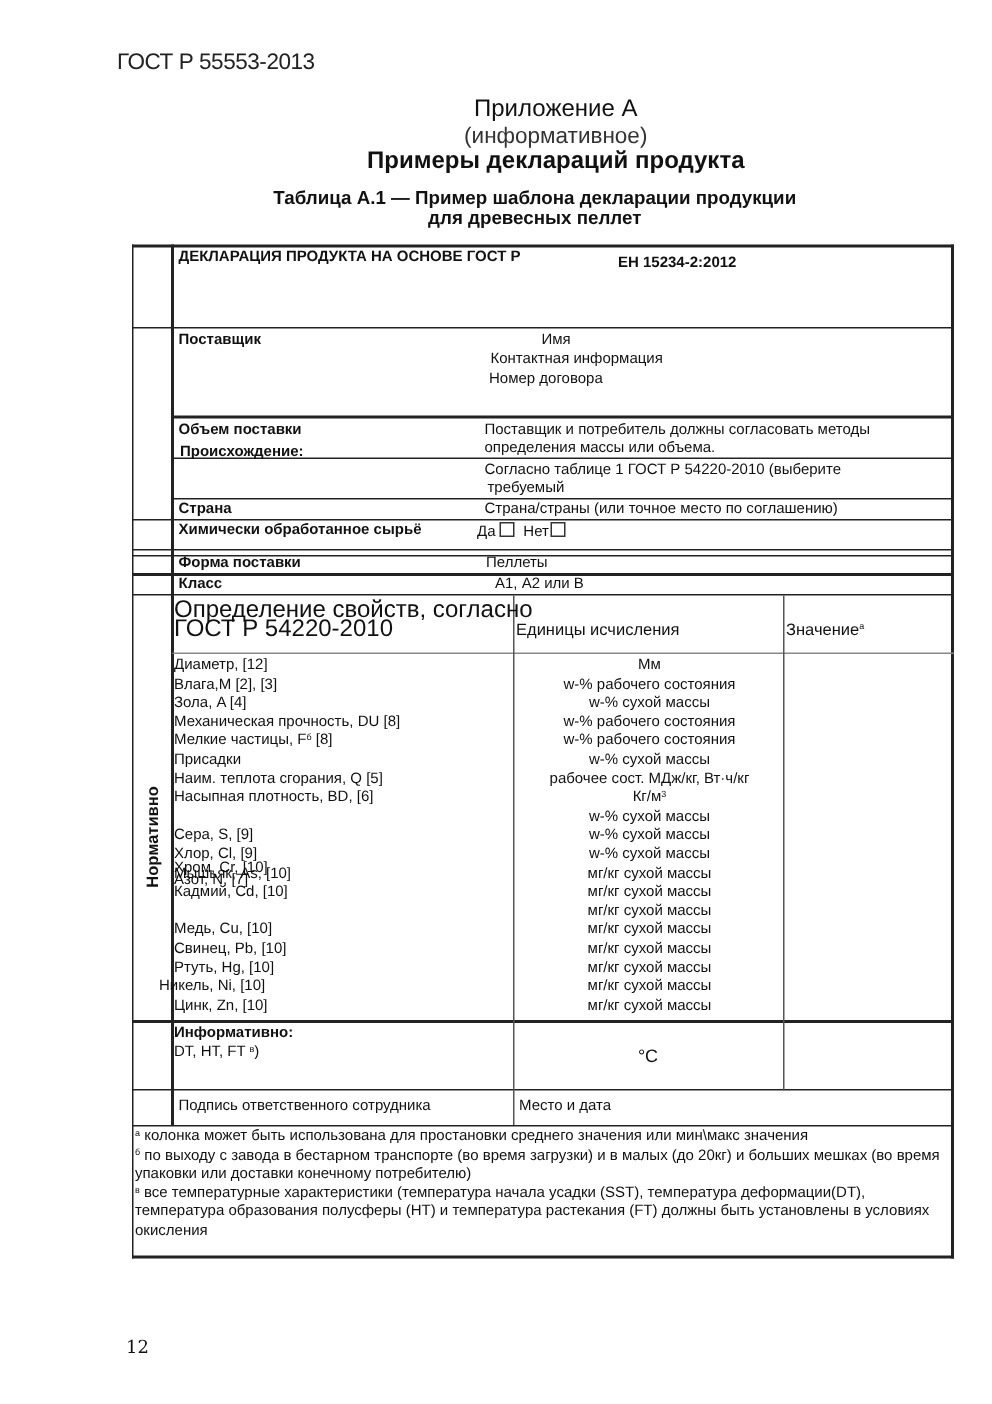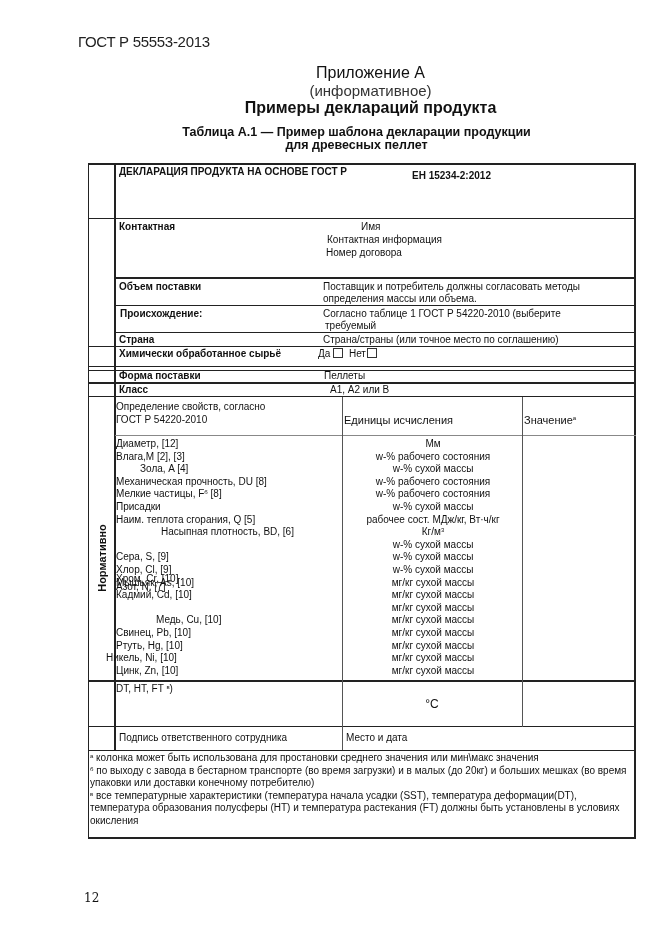--- a/index.html
+++ b/index.html
@@ -56,122 +56,123 @@
   <div class="line" style="left:88px;top:680px;width:548px;height:2px;"></div>
   <div class="line" style="left:88px;top:726px;width:548px;height:1px;"></div>
   <div class="line" style="left:88px;top:750px;width:548px;height:1px;"></div>
 
   <div class="line" style="left:342px;top:397px;width:1px;height:353px;background:#555;"></div>
   <div class="line" style="left:522px;top:397px;width:1px;height:330px;background:#555;"></div>
 
   <div class="cell b" style="left:119px;top:166px;">ДЕКЛАРАЦИЯ ПРОДУКТА НА ОСНОВЕ ГОСТ Р</div>
   <div class="cell b" style="left:412px;top:170px;">ЕН 15234-2:2012</div>
 
-  <div class="cell b" style="left:119px;top:221px;">Контактная</div>
+  <div class="cell b" style="left:119px;top:221px;">Поставщик</div>
   <div class="cell" style="left:327px;top:221px;padding-left:34px;">Имя</div>
   <div class="cell" style="left:327px;top:234px;">Контактная информация</div>
   <div class="cell" style="left:326px;top:247px;">Номер договора</div>
 
   <div class="cell b" style="left:119px;top:281px;">Объем поставки</div>
   <div class="cell" style="left:323px;top:281px;">Поставщик и потребитель должны согласовать методы</div>
   <div class="cell" style="left:323px;top:293px;">определения массы или объема.</div>
 
-  <div class="cell b" style="left:120px;top:308px;">Происхождение:</div>
+  <div class="cell b" style="left:120px;top:296px;">Происхождение:</div>
   <div class="cell" style="left:323px;top:308px;">Согласно таблице 1 ГОСТ Р 54220-2010 (выберите</div>
   <div class="cell" style="left:325px;top:320px;">требуемый</div>
 
   <div class="cell b" style="left:119px;top:334px;">Страна</div>
   <div class="cell" style="left:323px;top:334px;">Страна/страны (или точное место по соглашению)</div>
 
   <div class="cell b" style="left:119px;top:348px;">Химически обработанное сырьё</div>
   <div class="cell" style="left:318px;top:348px;">
     <span>Да</span><span class="checkbox"></span>
     &nbsp;<span>Нет</span><span class="checkbox" style="margin-left:1px;"></span>
   </div>
 
   <div class="cell b" style="left:119px;top:370px;">Форма поставки</div>
   <div class="cell" style="left:324px;top:370px;">Пеллеты</div>
 
   <div class="cell b" style="left:119px;top:384px;">Класс</div>
   <div class="cell" style="left:330px;top:384px;">А1, А2 или В</div>
 
-  <div class="cell" style="left:116px;top:400px;font-size:10px;line-height:13px;">
+  <div class="cell" style="left:116px;top:400px;font-size:16px;line-height:13px;">
     <div>Определение свойств, согласно</div>
     <div>ГОСТ Р 54220-2010</div>
   </div>
   <div class="cell" style="left:344px;top:414px;font-size:11px;">Единицы исчисления</div>
   <div class="cell" style="left:524px;top:414px;font-size:11px;">
     <span>Значение</span><sup>а</sup>
   </div>
 
   <div class="vert">
     <span>Нормативно</span>
   </div>
 
   <div id="prop-rows">
       <div class="cell" style="left: 116px; top: 438px;">Диаметр, [12]</div>
       <div class="cell units" style="left: 343px; width: 180px; top: 438px;">Мм</div>
       <div class="cell" style="left: 524px; width: 108px; height: 12px; top: 438px;"></div>
       <div class="cell" style="left: 116px; top: 450.6px;">Влага,M [2], [3]</div>
       <div class="cell units" style="left: 343px; width: 180px; top: 450.6px;">w-% рабочего состояния</div>
       <div class="cell" style="left: 524px; width: 108px; height: 12px; top: 450.6px;"></div>
-      <div class="cell" style="left: 116px; top: 463.2px; padding-left: 24px;">Зола, A [4]</div>
+      <div class="cell" style="left: 116px; top: 463.2px;">Зола, A [4]</div>
       <div class="cell units" style="left: 343px; width: 180px; top: 463.2px;">w-% сухой массы</div>
       <div class="cell" style="left: 524px; width: 108px; height: 12px; top: 463.2px;"></div>
       <div class="cell" style="left: 116px; top: 475.8px;">Механическая прочность, DU [8]</div>
       <div class="cell units" style="left: 343px; width: 180px; top: 475.8px;">w-% рабочего состояния</div>
       <div class="cell" style="left: 524px; width: 108px; height: 12px; top: 475.8px;"></div>
       <div class="cell" style="left: 116px; top: 488.4px;">Мелкие частицы, F<sup>б</sup> [8]</div>
       <div class="cell units" style="left: 343px; width: 180px; top: 488.4px;">w-% рабочего состояния</div>
       <div class="cell" style="left: 524px; width: 108px; height: 12px; top: 488.4px;"></div>
       <div class="cell" style="left: 116px; top: 501px;">Присадки</div>
       <div class="cell units" style="left: 343px; width: 180px; top: 501px;">w-% сухой массы</div>
       <div class="cell" style="left: 524px; width: 108px; height: 12px; top: 501px;"></div>
       <div class="cell" style="left: 116px; top: 513.6px;">Наим. теплота сгорания, Q [5]</div>
       <div class="cell units" style="left: 343px; width: 180px; top: 513.6px;">рабочее сост. МДж/кг, Вт·ч/кг</div>
       <div class="cell" style="left: 524px; width: 108px; height: 12px; top: 513.6px;"></div>
-      <div class="cell" style="left: 116px; top: 526.2px; padding-left: 45px;">Насыпная плотность, BD, [6]</div>
+      <div class="cell" style="left: 116px; top: 526.2px;">Насыпная плотность, BD, [6]</div>
       <div class="cell units" style="left: 343px; width: 180px; top: 526.2px;">Кг/м<sup>3</sup></div>
       <div class="cell" style="left: 524px; width: 108px; height: 12px; top: 526.2px;"></div>
       <div class="cell" style="left: 116px; top: 541px; margin-top: 40px;">Азот, N,  [7]</div>
       <div class="cell units" style="left: 343px; width: 180px; top: 538.8px;">w-% сухой массы</div>
       <div class="cell" style="left: 524px; width: 108px; height: 12px; top: 538.8px;"></div>
       <div class="cell" style="left: 116px; top: 551.4px;">Сера, S, [9]</div>
       <div class="cell units" style="left: 343px; width: 180px; top: 551.4px;">w-% сухой массы</div>
       <div class="cell" style="left: 524px; width: 108px; height: 12px; top: 551.4px;"></div>
       <div class="cell" style="left: 116px; top: 564px;">Хлор, Cl, [9]</div>
       <div class="cell units" style="left: 343px; width: 180px; top: 564px;">w-% сухой массы</div>
       <div class="cell" style="left: 524px; width: 108px; height: 12px; top: 564px;"></div>
       <div class="cell" style="left: 116px; top: 576.6px;">Мышьяк, As, [10]</div>
       <div class="cell units" style="left: 343px; width: 180px; top: 576.6px;">мг/кг сухой массы</div>
       <div class="cell" style="left: 524px; width: 108px; height: 12px; top: 576.6px;"></div>
       <div class="cell" style="left: 116px; top: 589.2px;">Кадмий, Cd, [10]</div>
       <div class="cell units" style="left: 343px; width: 180px; top: 589.2px;">мг/кг сухой массы</div>
       <div class="cell" style="left: 524px; width: 108px; height: 12px; top: 589.2px;"></div>
       <div class="cell" style="left: 116px; top: 573px;">Хром, Cr, [10]</div>
       <div class="cell units" style="left: 343px; width: 180px; top: 601.8px;">мг/кг сухой массы</div>
       <div class="cell" style="left: 524px; width: 108px; height: 12px; top: 601.8px;"></div>
-      <div class="cell" style="left: 116px; top: 614.4px; margin-left: 40px;">Медь, Cu, [10]</div>
+      <div class="cell" style="left: 116px; top: 614.4px;">Медь, Cu, [10]</div>
       <div class="cell units" style="left: 343px; width: 180px; top: 614.4px;">мг/кг сухой массы</div>
       <div class="cell" style="left: 524px; width: 108px; height: 12px; top: 614.4px;"></div>
       <div class="cell" style="left: 116px; top: 627px;">Свинец, Pb, [10]</div>
       <div class="cell units" style="left: 343px; width: 180px; top: 627px;">мг/кг сухой массы</div>
       <div class="cell" style="left: 524px; width: 108px; height: 12px; top: 627px;"></div>
       <div class="cell" style="left: 116px; top: 639.6px;">Ртуть, Hg, [10]</div>
       <div class="cell units" style="left: 343px; width: 180px; top: 639.6px;">мг/кг сухой массы</div>
       <div class="cell" style="left: 524px; width: 108px; height: 12px; top: 639.6px;"></div>
       <div class="cell" style="left: 106px; top: 652.2px;">Никель, Ni, [10]</div>
       <div class="cell units" style="left: 343px; width: 180px; top: 652.2px;">мг/кг сухой массы</div>
       <div class="cell" style="left: 524px; width: 108px; height: 12px; top: 652.2px;"></div>
       <div class="cell" style="left: 116px; top: 664.8px;">Цинк, Zn, [10]</div>
       <div class="cell units" style="left: 343px; width: 180px; top: 664.8px;">мг/кг сухой массы</div>
       <div class="cell" style="left: 524px; width: 108px; height: 12px; top: 664.8px;"></div>
     </div>
 
   <div class="cell" style="left:116px;top:683px;">
+    <div class="b">Информативно:</div>
     <div><span>DT, HT, FT </span><sup>в</sup><span>)</span></div>
   </div>
   <div class="cell" style="left:342px;width:180px;top:698px;text-align:center;font-size:12px;">°С</div>
 
   <div class="cell" style="left:119px;top:732px;">Подпись ответственного сотрудника</div>
   <div class="cell" style="left:346px;top:732px;">Место и дата</div>
 
   <div class="notes" id="notes">
       <div><sup>а</sup> колонка может быть использована для простановки среднего значения или мин\макс значения</div>
       <div><sup>б</sup> по выходу с завода в бестарном транспорте (во время загрузки) и в малых (до 20кг) и больших мешках (во время упаковки или доставки конечному потребителю)</div>

